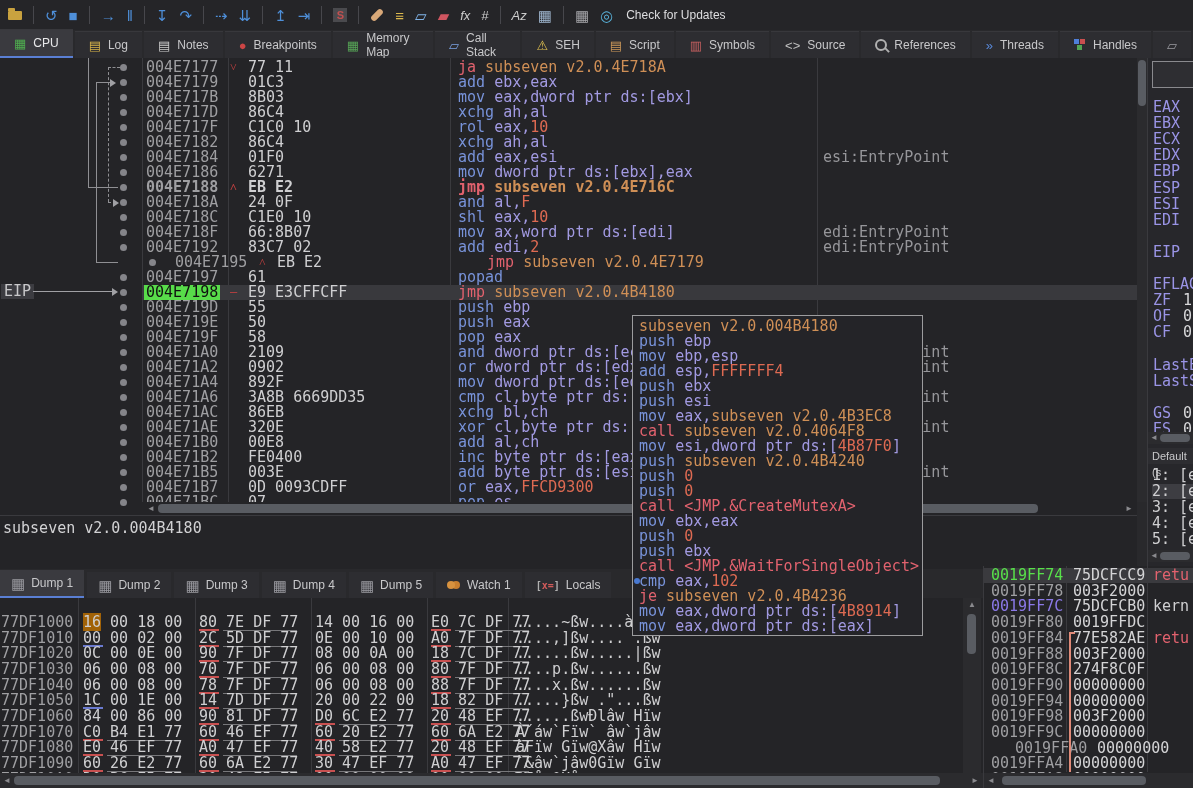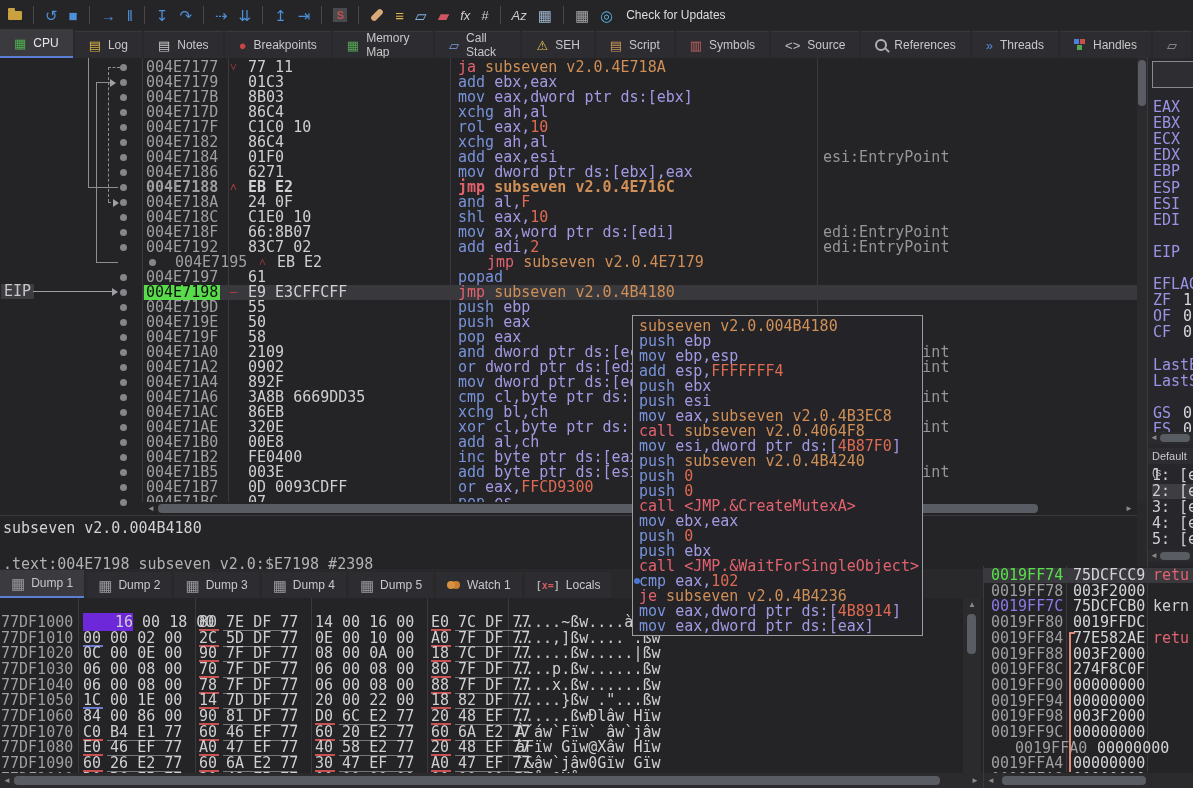--- a/index.html
+++ b/index.html
@@ -73,21 +73,21 @@
     color:#c8c8ca;font-size:12px;cursor:pointer;}
   .dtab.active{background:#3a3a3f;border-bottom:2px solid #5a7fd4;}
   
   #dump{position:absolute;left:0;top:598px;width:983px;height:177px;background:#242427;overflow:hidden;}
   #dump-header{position:absolute;left:0;top:0;width:983px;height:16px;background:#2a2a2e;color:#c8c8ca;}
   .dmp-vsep{position:absolute;top:0;width:1px;height:177px;background:#3a3a3e;}
   .hrow{position:absolute;height:15px;}
   .haddr{position:absolute;left:1px;color:#9f9fa2;}
   .hgroup{position:absolute;color:#cfcfd1;}
   .hgroup .ul{position:absolute;bottom:-1px;height:2px;}
-  .selbyte{background:#6d28d9;padding-left:32px;}
+  .selbyte{background:#a16207;}
   .hascii{position:absolute;left:516px;color:#cfcfd1;}
   
   #stack{position:absolute;left:983px;top:566px;width:210px;height:222px;background:#242427;border-left:1px solid #3a3a3e;overflow:hidden;}
   .srow{position:absolute;left:0;width:210px;height:15px;}
   .srow.sel{background:#3a3a3e;}
   .saddr{position:absolute;left:7px;color:#9f9fa2;}
   .saddr.green{color:#58e04a;} .saddr.violet{color:#8b79e8;}
   .sval{position:absolute;left:89px;color:#d4d4d6;}
   .scom{position:absolute;left:169px;}
   .scom.red{color:#e2626e;} .scom.white{color:#cfcfd1;}
@@ -253,21 +253,20 @@
     <span class="sb-arrow" style="left:981px;top:3px">►</span>
   </div>
 </div>
 
 <div class="sb-track" style="left:1137px;top:58px;width:10px;height:444px">
   <div class="sb-handle" style="left:1px;top:2px;width:8px;height:46px"></div>
 </div>
 
 <div id="infopane">
   <div class="mono" style="position:absolute;left:3px;top:5px;color:#d2d2d4">subseven v2.0.004B4180</div>
-  <div class="mono" style="position:absolute;left:3px;top:41px;height:12px;overflow:hidden;color:#b2b2b4">.text:004E7198 subseven v2.0:$E7198 #2398</div>
 </div>
 
 <div id="regs">
   <div id="fpu-box"></div>
   <div id="reg-rows">
       <div class="regrow mono" style="top: 42px;">EAX</div>
       <div class="regrow mono" style="top: 58.1px;">EBX</div>
       <div class="regrow mono" style="top: 74.2px;">ECX</div>
       <div class="regrow mono" style="top: 90.3px;">EDX</div>
       <div class="regrow mono" style="top: 106.4px;">EBP</div>

